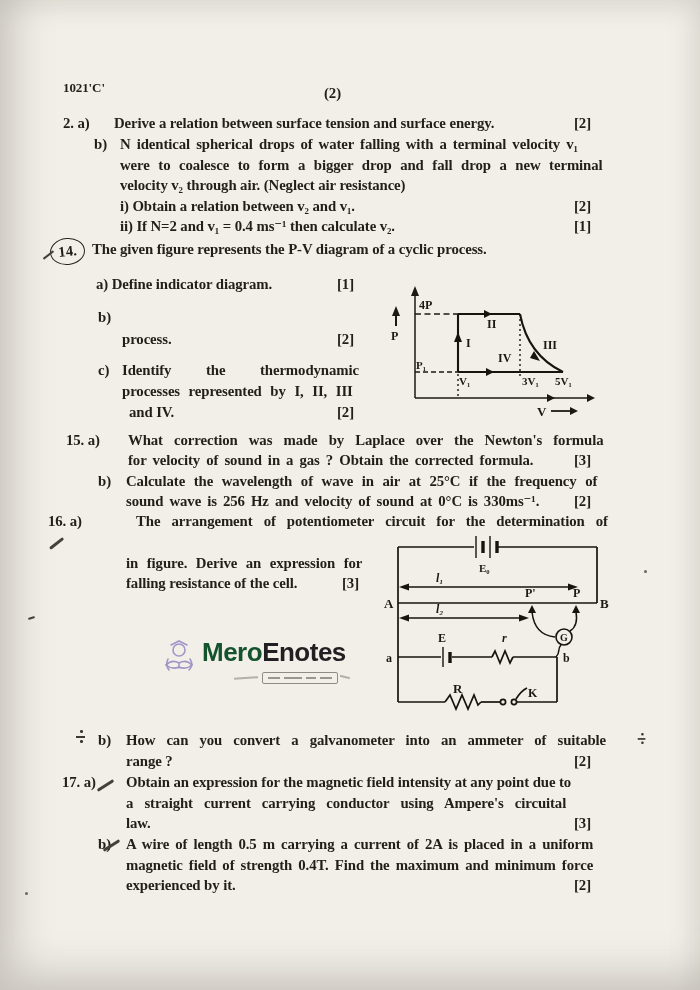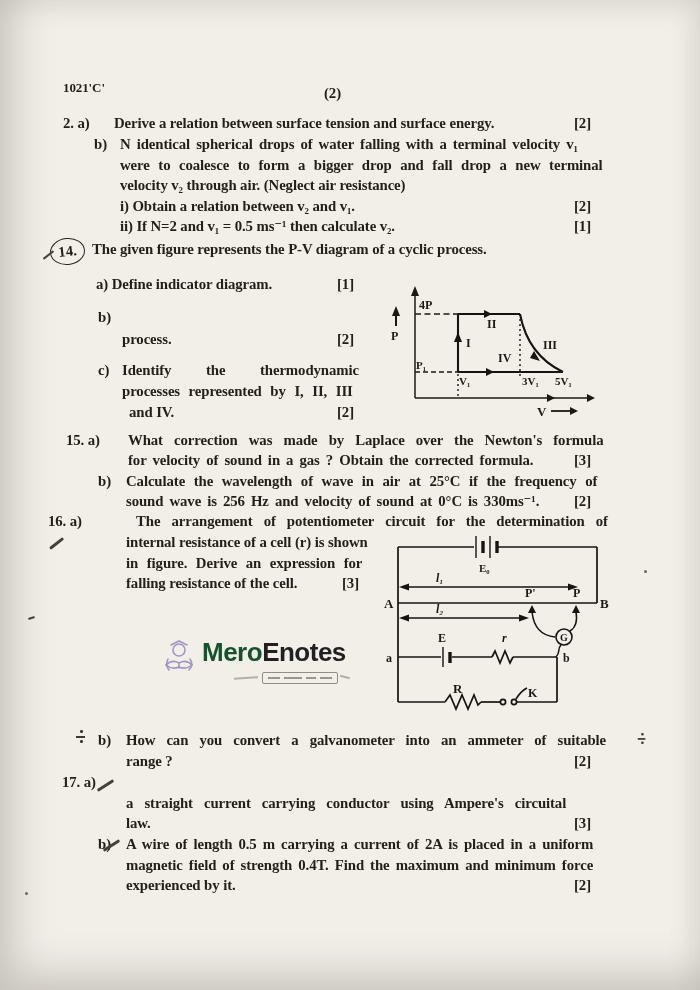--- a/index.html
+++ b/index.html
@@ -50,21 +50,21 @@
 
   <div class="ln" style="left:63px;top:115px">2. a)</div>
   <div class="ln" style="left:114px;top:115px">Derive a relation between surface tension and surface energy.</div>
   <div class="ln" style="left:574px;top:115px">[2]</div>
   <div class="ln" style="left:94px;top:136px">b)</div>
   <div class="ln ws-a" style="left:120px;top:136px">N identical spherical drops of water falling with a terminal velocity v₁</div>
   <div class="ln ws-b" style="left:120px;top:157px">were to coalesce to form a bigger drop and fall drop a new terminal</div>
   <div class="ln" style="left:120px;top:177px">velocity v₂ through air. (Neglect air resistance)</div>
   <div class="ln" style="left:120px;top:198px">i) Obtain a relation between v₂ and v₁.</div>
   <div class="ln" style="left:574px;top:198px">[2]</div>
-  <div class="ln" style="left:120px;top:218px">ii) If N=2 and v₁ = 0.5 ms⁻¹ then calculate v₂.</div>
+  <div class="ln" style="left:120px;top:218px">ii) If N=2 and v₁ = 0.4 ms⁻¹ then calculate v₂.</div>
   <div class="ln" style="left:574px;top:218px">[1]</div>
 
   <div class="circled" style="left:50px;top:238px">14.</div>
   <div class="pencil" style="left:42px;top:254px;width:13px;height:2.2px;transform:rotate(-38deg)"></div>
   <div class="ln" style="left:92px;top:241px">The given figure represents the P-V diagram of a cyclic process.</div>
   <div class="ln" style="left:96px;top:276px">a) Define indicator diagram.</div>
   <div class="ln" style="left:337px;top:276px">[1]</div>
   <div class="ln" style="left:98px;top:309px">b)</div>
   <div class="ln" style="left:122px;top:331px">process.</div>
   <div class="ln" style="left:337px;top:331px">[2]</div>
@@ -126,21 +126,20 @@
   <div class="ln ws-c" style="left:128px;top:432px">What correction was made by Laplace over the Newton's formula</div>
   <div class="ln ws-a" style="left:128px;top:452px">for velocity of sound in a gas ? Obtain the corrected formula.</div>
   <div class="ln" style="left:574px;top:452px">[3]</div>
   <div class="ln" style="left:98px;top:473px">b)</div>
   <div class="ln ws-b" style="left:126px;top:473px">Calculate the wavelength of wave in air at 25°C if the frequency of</div>
   <div class="ln ws-a" style="left:126px;top:493px">sound wave is 256 Hz and velocity of sound at 0°C is 330ms⁻¹.</div>
   <div class="ln" style="left:574px;top:493px">[2]</div>
 
   <div class="ln" style="left:48px;top:513px">16. a)</div>
   <div class="ln ws-c" style="left:136px;top:513px">The arrangement of potentiometer circuit for the determination of</div>
-  <div class="ln" style="left:126px;top:534px">internal resistance of a cell (r) is shown</div>
   <div class="ln ws-b" style="left:126px;top:555px">in figure. Derive an expression for</div>
   <div class="ln" style="left:126px;top:575px">falling resistance of the cell.</div>
   <div class="ln" style="left:342px;top:575px">[3]</div>
   <div class="pencil" style="left:48px;top:542px;width:17px;height:2.6px;transform:rotate(-38deg)"></div>
 
   <svg style="left:381px;top:524px" width="292" height="190" viewBox="0 0 292 190">
     <g stroke="#17130e" fill="none" stroke-width="1.7">
 
       <line x1="17" y1="23" x2="93" y2="23"></line>
       <line x1="117" y1="23" x2="216" y2="23"></line>
@@ -233,20 +232,21 @@
       <span class="tail"></span>
     </div>
   </div>
 
   <div class="ln" style="left:98px;top:732px">b)</div>
   <div class="ln ws-c" style="left:126px;top:732px">How can you convert a galvanometer into an ammeter of suitable</div>
   <div class="ln" style="left:126px;top:753px">range ?</div>
   <div class="ln" style="left:574px;top:753px">[2]</div>
 
   <div class="ln" style="left:62px;top:774px">17. a)</div>
+  <div class="ln" style="left:126px;top:774px">Obtain an expression for the magnetic field intensity at any point due to</div>
   <div class="ln ws-c" style="left:126px;top:795px">a straight current carrying conductor using Ampere's circuital</div>
   <div class="ln" style="left:126px;top:815px">law.</div>
   <div class="ln" style="left:574px;top:815px">[3]</div>
   <div class="ln" style="left:98px;top:836px">b)</div>
   <div class="ln ws-a" style="left:126px;top:836px">A wire of length 0.5 m carrying a current of 2A is placed in a uniform</div>
   <div class="ln ws-a" style="left:126px;top:857px">magnetic field of strength 0.4T. Find the maximum and minimum force</div>
   <div class="ln" style="left:126px;top:877px">experienced by it.</div>
   <div class="ln" style="left:574px;top:877px">[2]</div>
 
   <div class="pencil" style="left:96px;top:784px;width:19px;height:3px;transform:rotate(-33deg)"></div>

